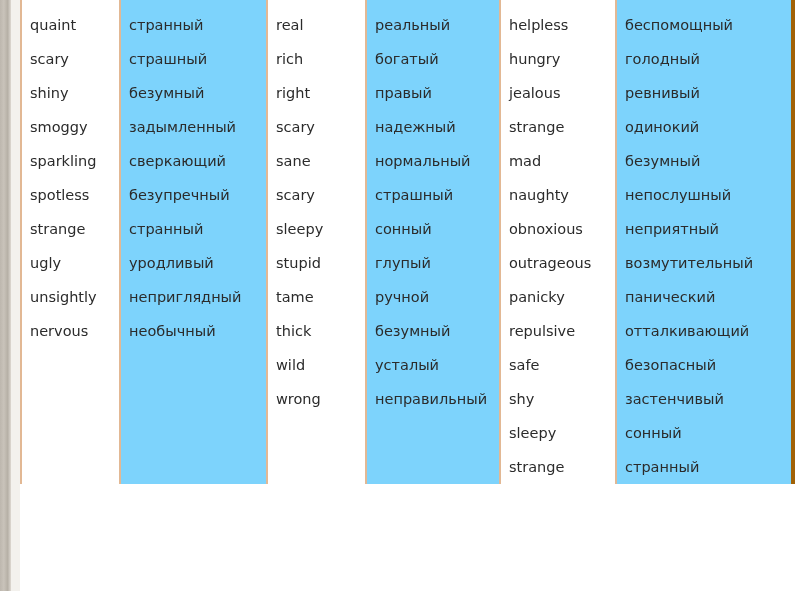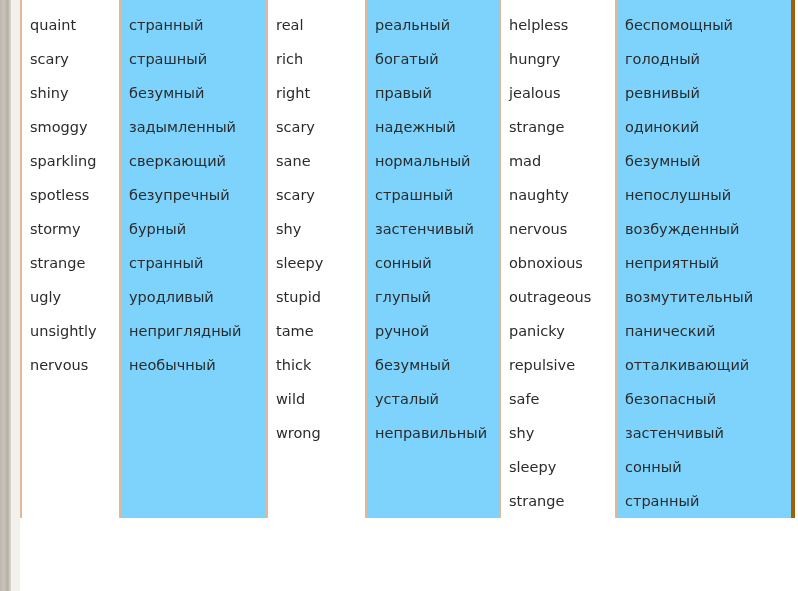--- a/index.html
+++ b/index.html
@@ -155,28 +155,20 @@
         </tr>
         <tr>
           <td class="en">spotless</td>
           <td class="ru">безупречный</td>
           <td class="en">scary</td>
           <td class="ru">страшный</td>
           <td class="en">naughty</td>
           <td class="ru last">непослушный</td>
         </tr>
         <tr>
-          <td class="en">stormy</td>
-          <td class="ru">бурный</td>
-          <td class="en">shy</td>
-          <td class="ru">застенчивый</td>
-          <td class="en">nervous</td>
-          <td class="ru last">возбужденный</td>
-        </tr>
-        <tr>
           <td class="en">strange</td>
           <td class="ru">странный</td>
           <td class="en">sleepy</td>
           <td class="ru">сонный</td>
           <td class="en">obnoxious</td>
           <td class="ru last">неприятный</td>
         </tr>
         <tr>
           <td class="en">ugly</td>
           <td class="ru">уродливый</td>

